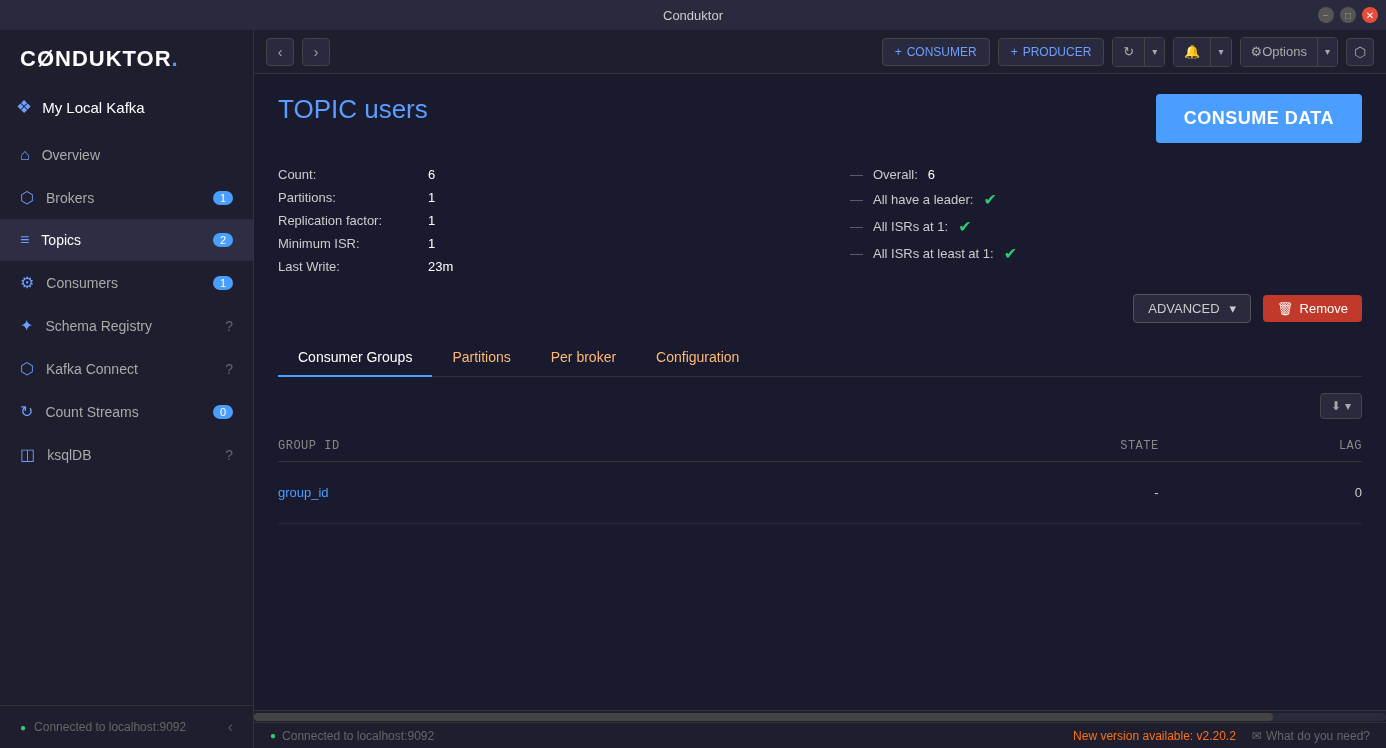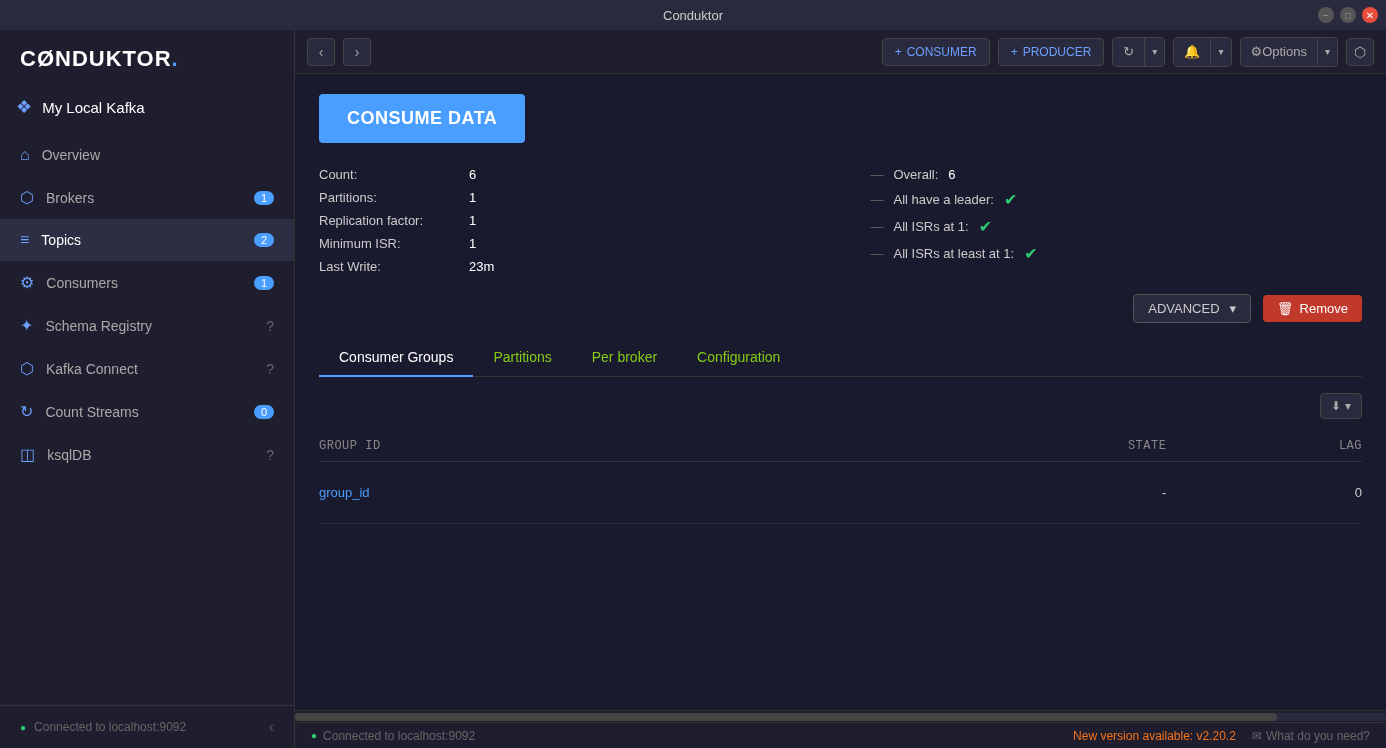--- a/index.html
+++ b/index.html
@@ -50,21 +50,21 @@
 
     
     .app-body {
       display: flex;
       flex: 1;
       overflow: hidden;
     }
 
     
     .sidebar {
-      width: 295px;
+      width: 254px;
       background: #1e1e2e;
       display: flex;
       flex-direction: column;
       flex-shrink: 0;
       border-right: 1px solid #333;
     }
     .sidebar-logo {
       padding: 16px 20px;
       display: flex;
       align-items: center;
@@ -334,21 +334,21 @@
     
     .tabs-bar {
       display: flex;
       border-bottom: 1px solid #333;
       margin-bottom: 16px;
       gap: 0;
     }
     .tab {
       padding: 10px 20px;
       cursor: pointer;
-      color: #84cc16;
+      color: #fdba74;
       font-size: 14px;
       border-bottom: 2px solid transparent;
       margin-bottom: -1px;
     }
     .tab.active {
       color: #fff;
       border-bottom-color: #4a9eff;
     }
 
     
@@ -545,20 +545,21 @@
           <span>Options</span>
         </button>
         <button class="toolbar-split-arrow">▾</button>
       </div>
       <button class="toolbar-icon-btn">⬡</button>
     </div>
 
     <div class="content-area">
 
       <div class="topic-header">
+        <h1 class="topic-title">TOPIC users</h1>
         <button class="consume-data-btn">CONSUME DATA</button>
       </div>
 
       <div class="stats-grid">
 
         <div>
           <div class="stat-row">
             <span class="stat-label">Count:</span>
             <span class="stat-value">6</span>
           </div>

